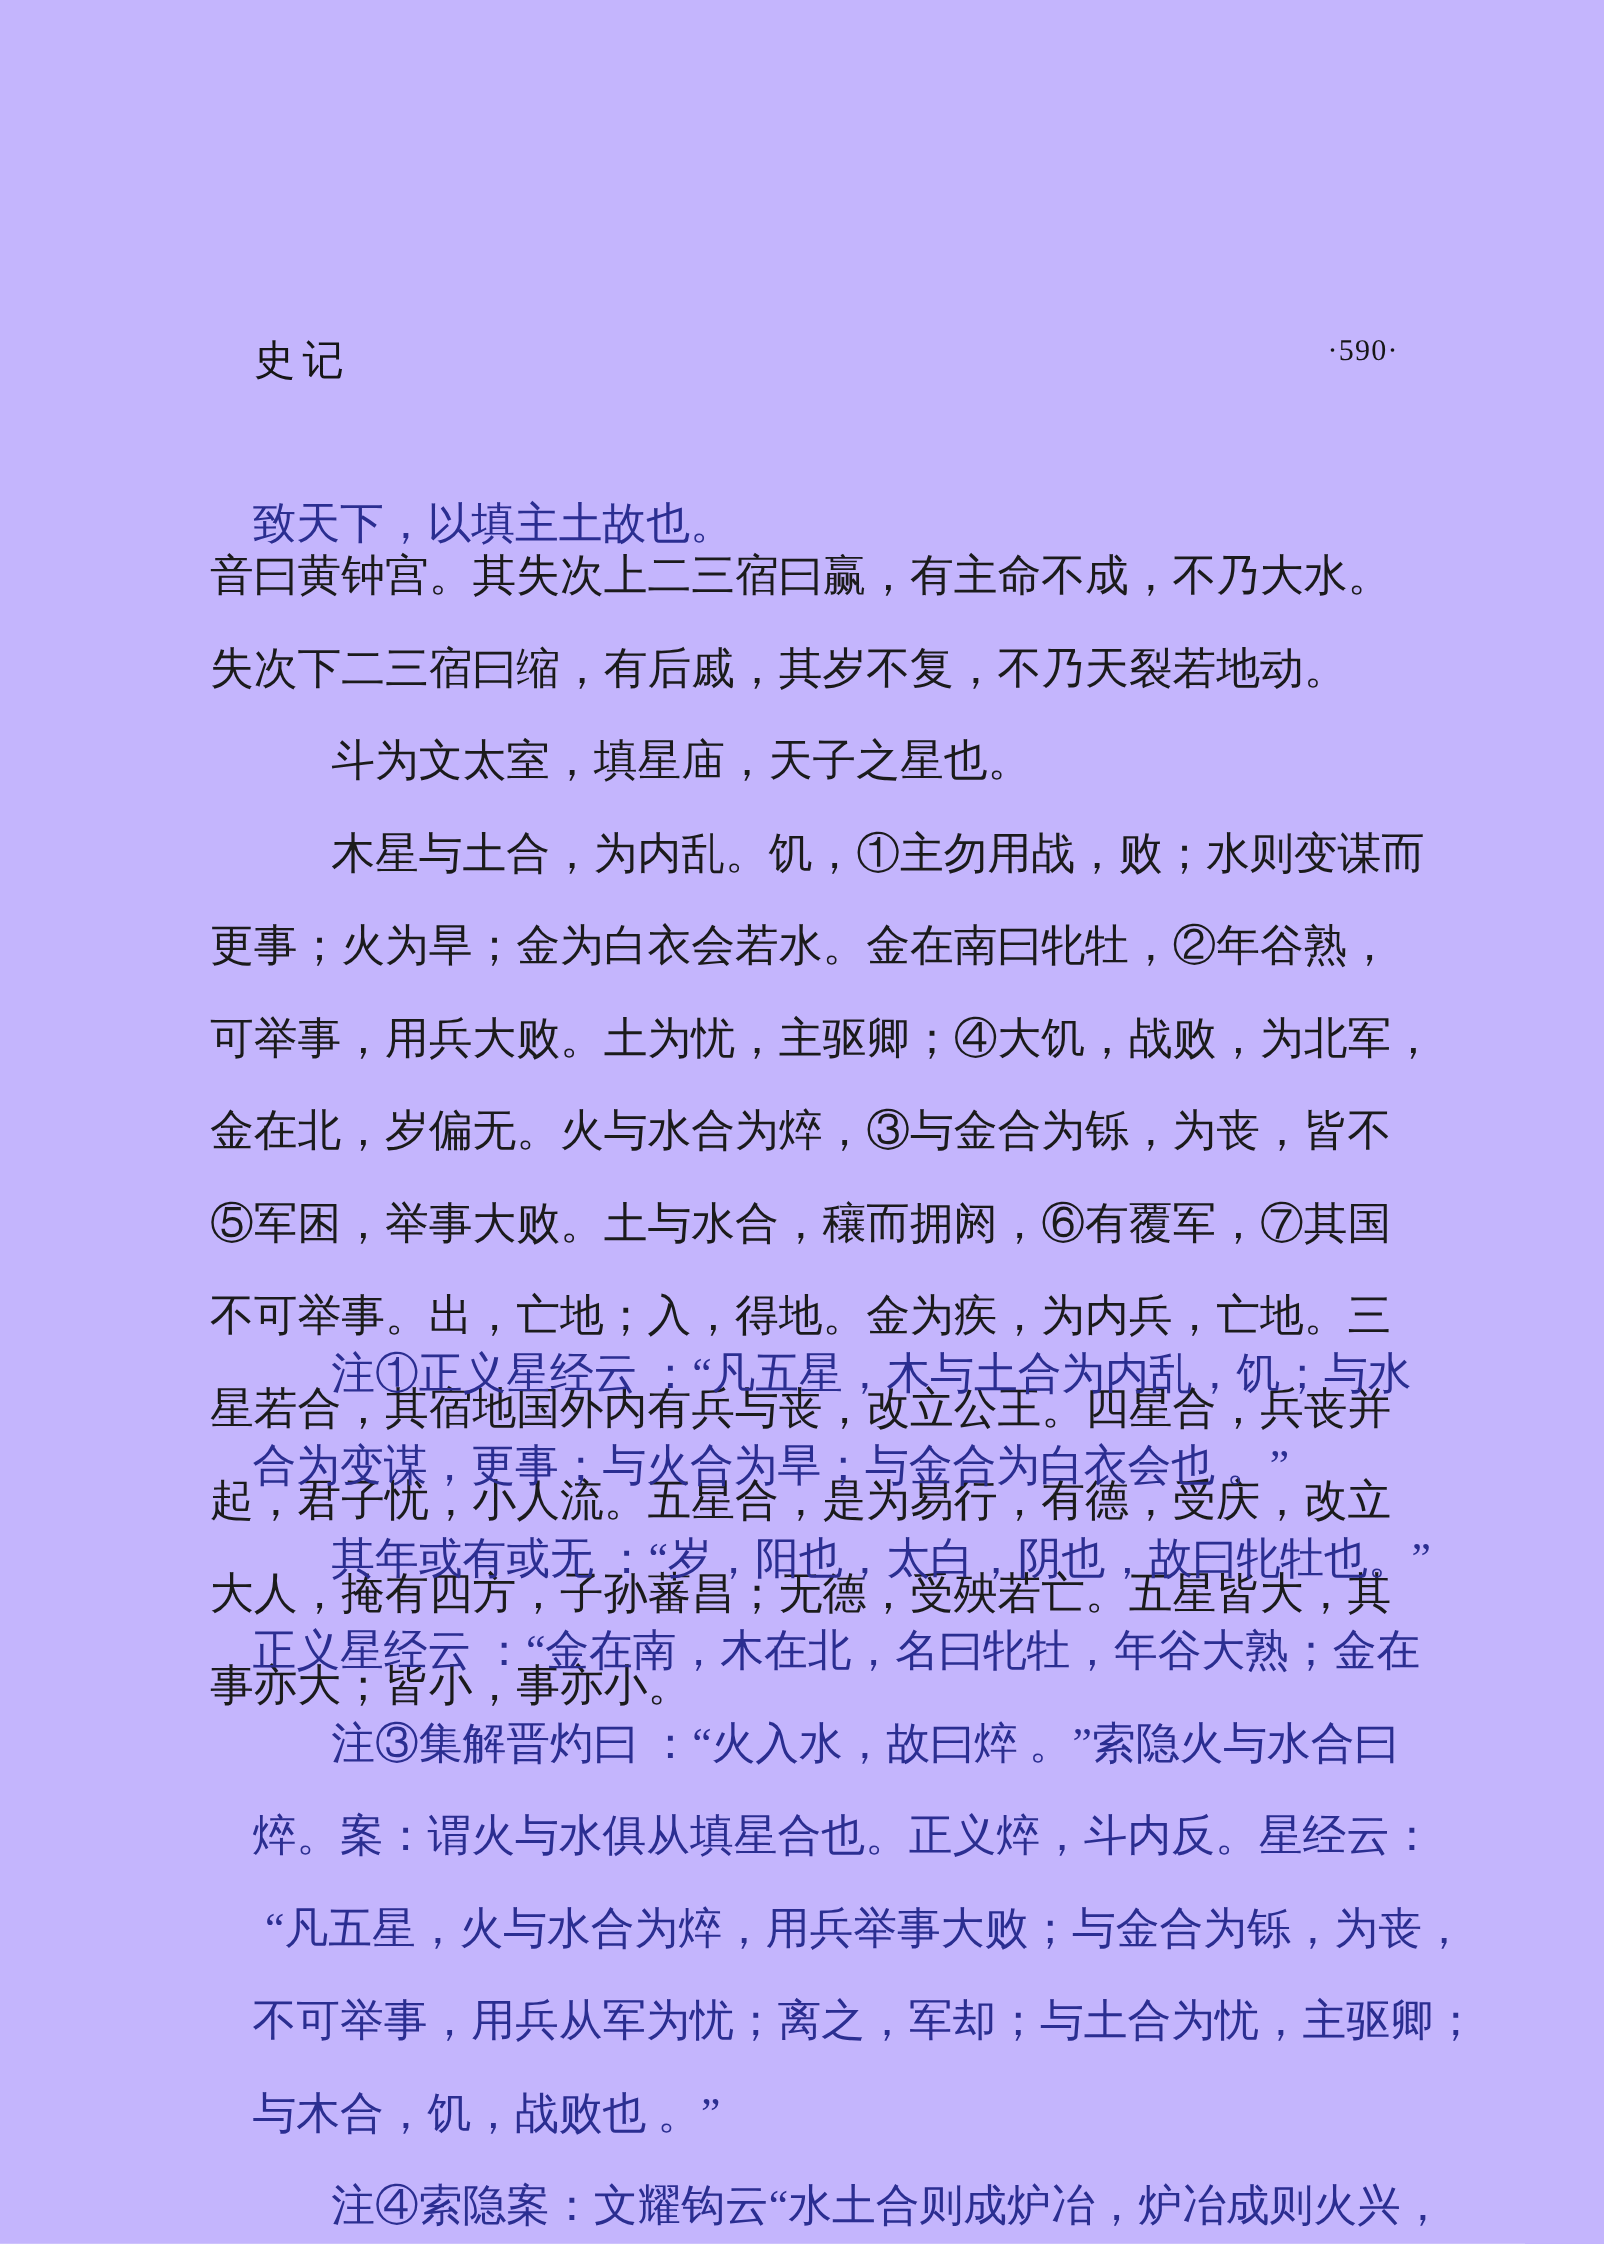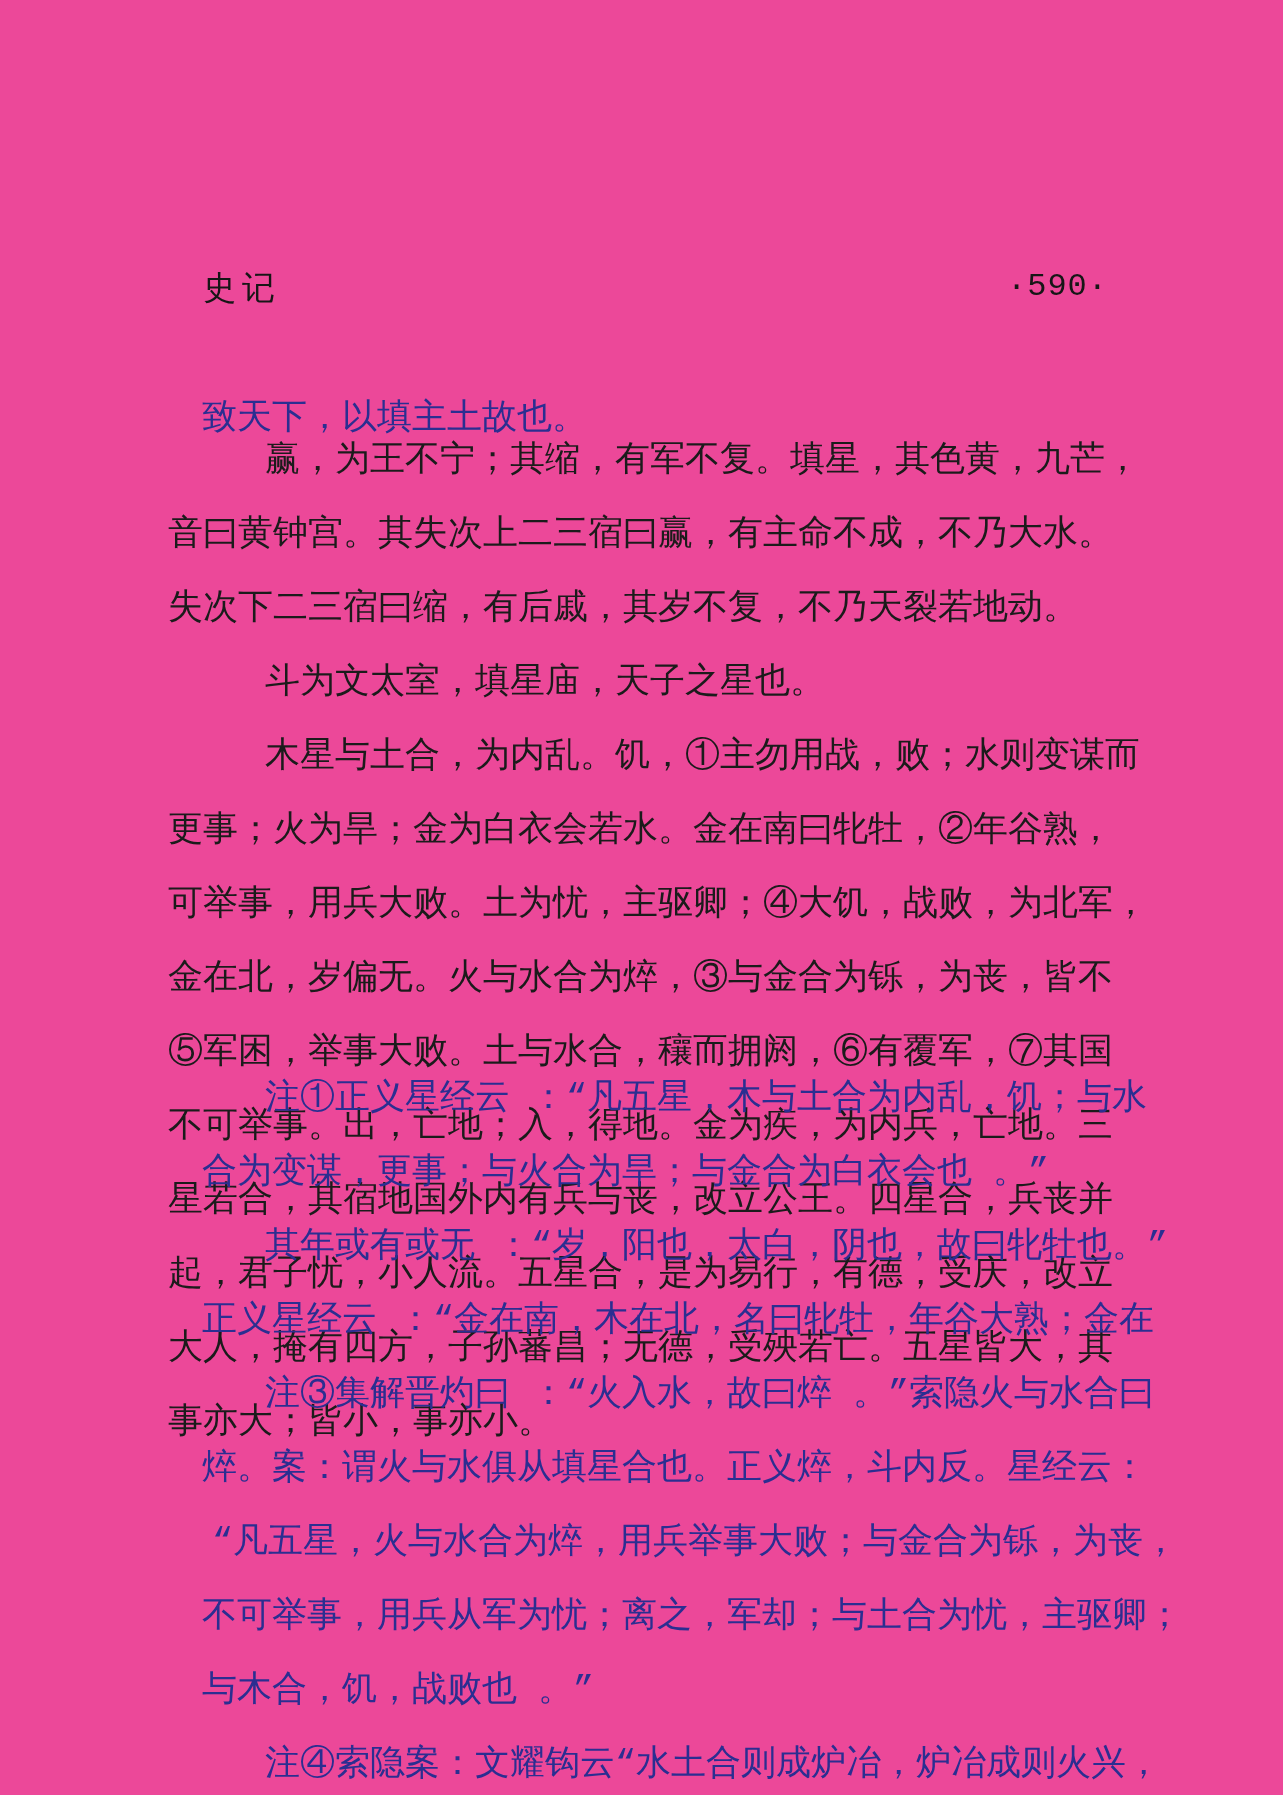--- a/index.html
+++ b/index.html
@@ -1,23 +1,23 @@
 <!DOCTYPE html>
 <html><head>
 <meta charset="utf-8">
 <style>
   html,body{margin:0;padding:0;}
   body{
     width:1283px;height:1795px;background:#ffffff;position:relative;overflow:hidden;
     font-family:"Liberation Serif","DejaVu Serif",serif;
   }
-  .page{position:absolute;inset:0;background:#ec4899;font-family:Liberation Mono, monospace;}
+  .page{position:absolute;inset:0;background:#c4b5fd;}
   .header{position:absolute;left:168px;top:266px;width:952px;height:44px;}
   .book-title{position:absolute;left:35px;top:0;font-size:33px;letter-spacing:6px;color:#161616;white-space:nowrap;}
-  .page-number{position:absolute;right:12px;top:2px;font-size:32px;color:#161616;letter-spacing:1px;white-space:nowrap;}
+  .page-number{position:absolute;right:1px;top:2px;font-size:24px;color:#161616;letter-spacing:1px;white-space:nowrap;}
   .line{font-size:35px;line-height:42px;height:42px;white-space:nowrap;margin-top:32px;}
   .b{color:#1b1b1b;}
   .n{color:#2b2e91;}
   .lead-line{position:absolute;left:202px;top:366px;}
   .body-block{position:absolute;left:168px;top:408px;}
   .notes-block{position:absolute;left:202px;top:1046px;}
   .ind-b-para{padding-left:97px;}
   .ind-n-para{padding-left:63px;}
   .ind-n-quote{padding-left:10px;}
 </style>
@@ -27,21 +27,20 @@
 <div class="page">
 
   <div class="header">
     <div class="book-title">史记</div>
     <div class="page-number">·590·</div>
   </div>
 
   <div class="lead-line line n">致天下，以填主土故也。</div>
 
   <div class="body-block">
-      <div class="line b ind-b-para">赢，为王不宁；其缩，有军不复。填星，其色黄，九芒，</div>
       <div class="line b">音曰黄钟宫。其失次上二三宿曰赢，有主命不成，不乃大水。</div>
       <div class="line b">失次下二三宿曰缩，有后戚，其岁不复，不乃天裂若地动。</div>
       <div class="line b ind-b-para">斗为文太室，填星庙，天子之星也。</div>
       <div class="line b ind-b-para">木星与土合，为内乱。饥，①主勿用战，败；水则变谋而</div>
       <div class="line b">更事；火为旱；金为白衣会若水。金在南曰牝牡，②年谷熟，</div>
       <div class="line b">可举事，用兵大败。土为忧，主驱卿；④大饥，战败，为北军，</div>
       <div class="line b">金在北，岁偏无。火与水合为焠，③与金合为铄，为丧，皆不</div>
       <div class="line b">⑤军困，举事大败。土与水合，穰而拥阏，⑥有覆军，⑦其国</div>
       <div class="line b">不可举事。出，亡地；入，得地。金为疾，为内兵，亡地。三</div>
       <div class="line b">星若合，其宿地国外内有兵与丧，改立公王。四星合，兵丧并</div>

